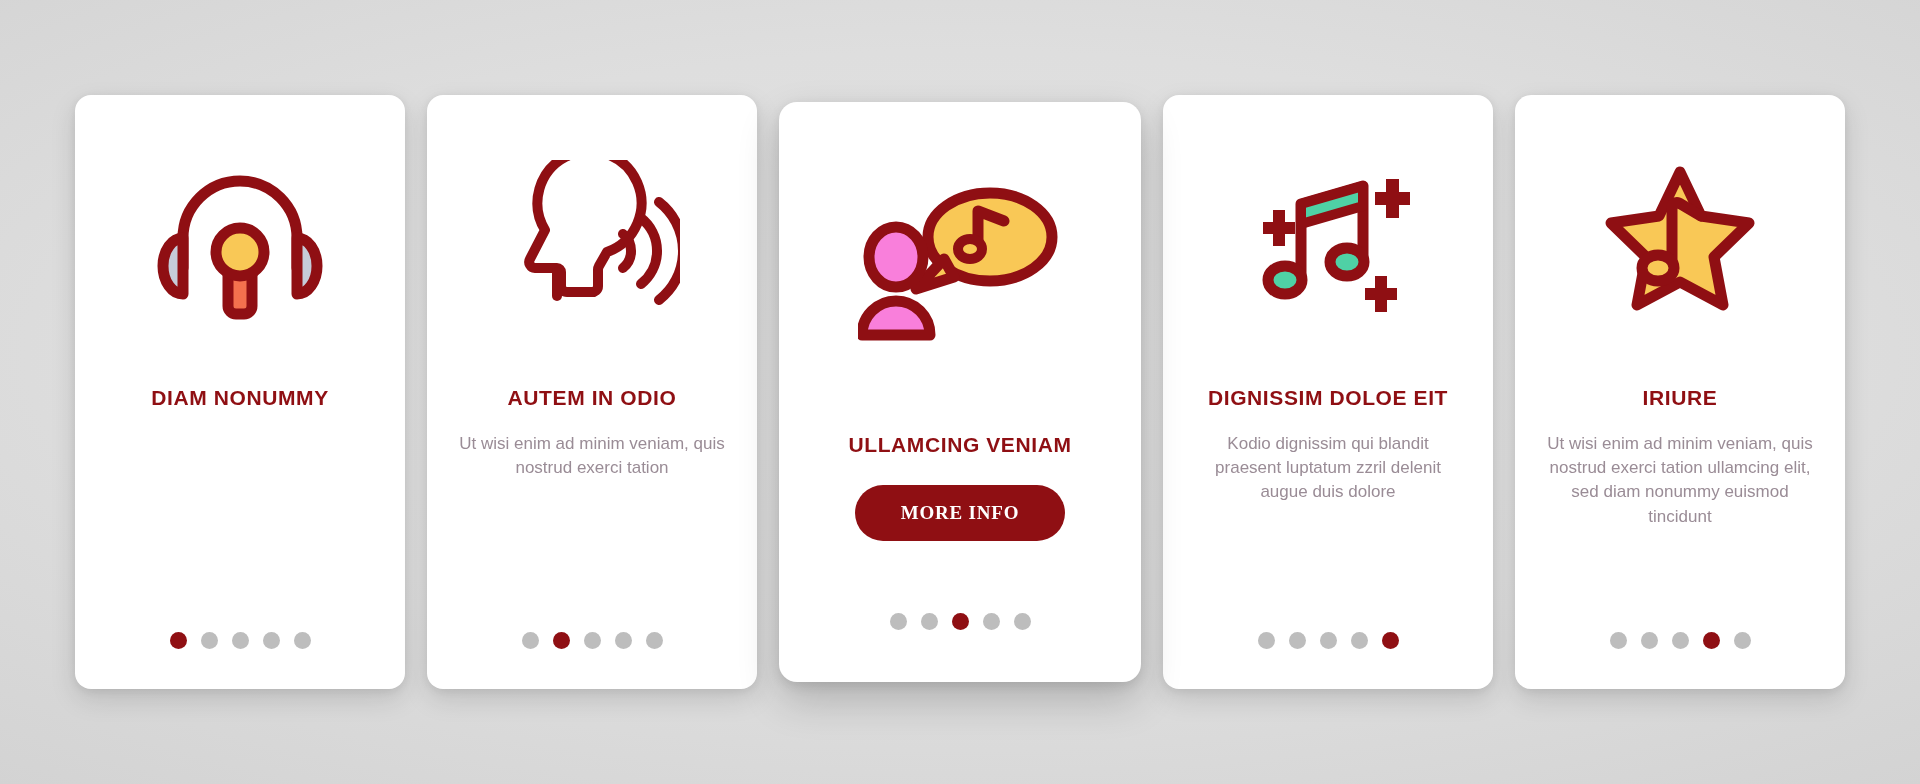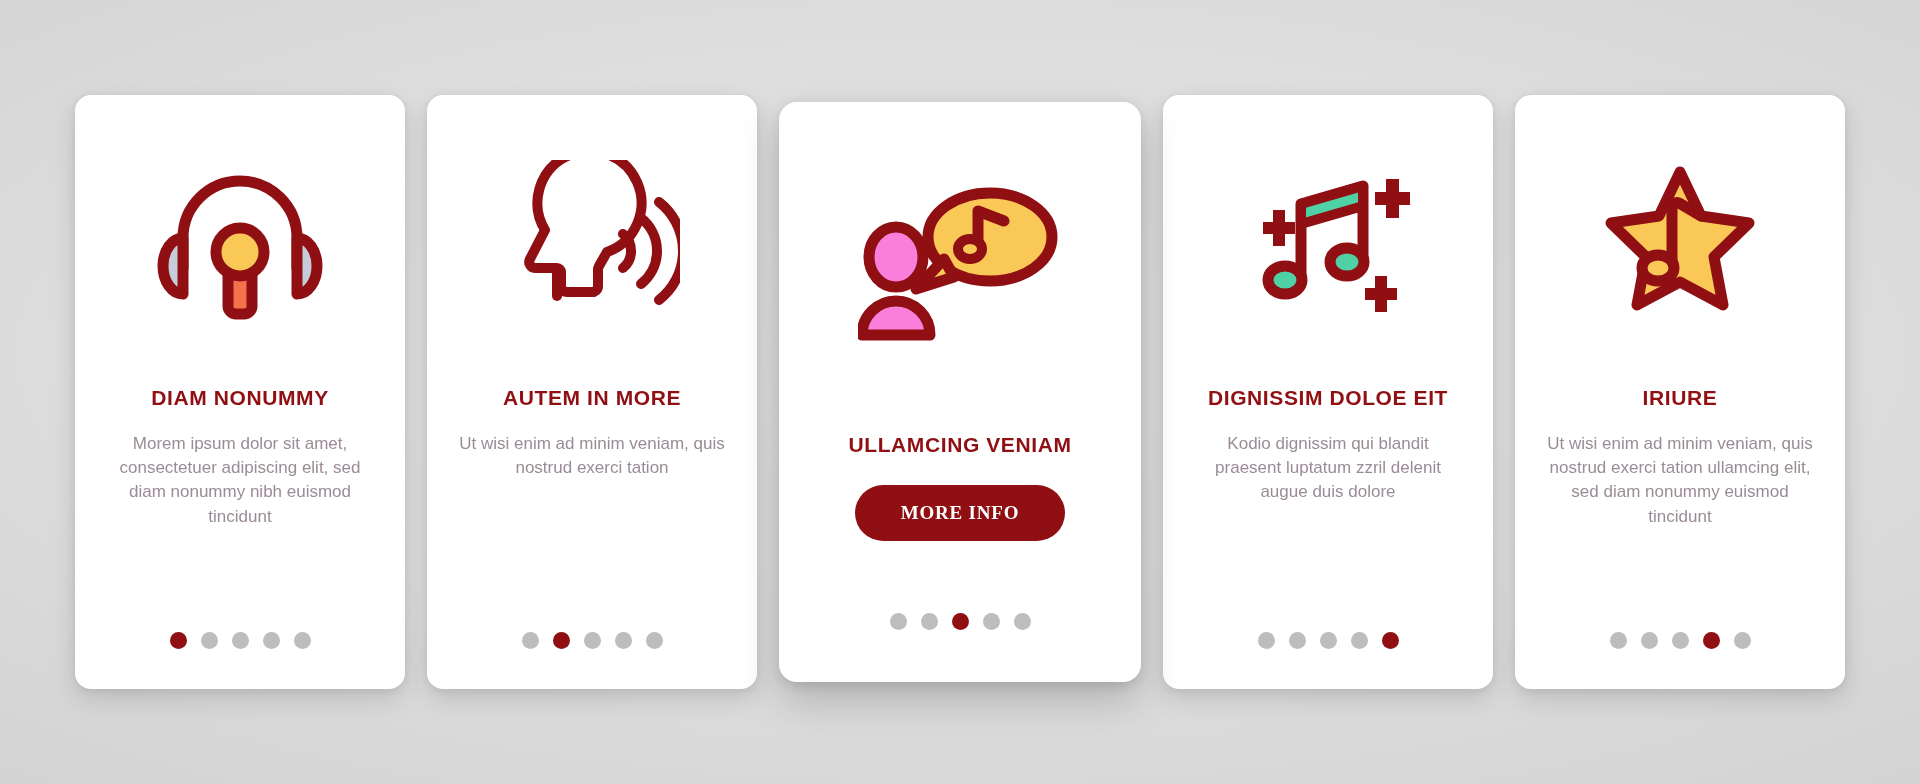--- a/index.html
+++ b/index.html
@@ -135,21 +135,20 @@
         <svg width="170" height="160" viewBox="0 0 170 160">
           <path d="M28 108 V78 a57 57 0 0 1 114 0 V108" fill="none" stroke="#8f0f13" stroke-width="11" stroke-linecap="round"></path>
           <path d="M28 78 a20 28 0 0 0 0 56 z" fill="#c6ccd9" stroke="#8f0f13" stroke-width="11" stroke-linejoin="round"></path>
           <path d="M142 78 a20 28 0 0 1 0 56 z" fill="#c6ccd9" stroke="#8f0f13" stroke-width="11" stroke-linejoin="round"></path>
           <rect x="73" y="98" width="24" height="56" rx="8" fill="#f4714e" stroke="#8f0f13" stroke-width="11"></rect>
           <circle cx="85" cy="92" r="24" fill="#f9c856" stroke="#8f0f13" stroke-width="11"></circle>
         </svg>
       </span>
     </div>
     <h2 class="card-title">DIAM NONUMMY</h2>
-    <p class="card-body">Morem ipsum dolor sit amet, consectetuer adipiscing elit, sed diam nonummy nibh euismod tincidunt</p>
     <div class="spacer"></div>
     <div class="dots">
       <span class="dot active"></span>
       <span class="dot"></span>
       <span class="dot"></span>
       <span class="dot"></span>
       <span class="dot"></span>
     </div>
   </div>
 
@@ -158,21 +157,21 @@
       <span>
         <svg width="175" height="160" viewBox="0 0 175 160">
           <path d="M86 132 H62 a6 6 0 0 1 -6 -6 V112 a4 4 0 0 0 -4 -4 H30 a6 6 0 0 1 -5 -9 L40 70 a52 52 0 1 1 62 22 l-8 14 a8 8 0 0 0 -1 4 v16 a6 6 0 0 1 -7 6 z" fill="none" stroke="#8f0f13" stroke-width="10" stroke-linecap="round" stroke-linejoin="round"></path>
           <path d="M52 112 V136" fill="none" stroke="#8f0f13" stroke-width="10" stroke-linecap="round"></path>
           <path d="M118 74 a22 22 0 0 1 0 34" fill="none" stroke="#8f0f13" stroke-width="10" stroke-linecap="round"></path>
           <path d="M136 58 a42 42 0 0 1 0 66" fill="none" stroke="#8f0f13" stroke-width="10" stroke-linecap="round"></path>
           <path d="M154 42 a62 62 0 0 1 0 98" fill="none" stroke="#8f0f13" stroke-width="10" stroke-linecap="round"></path>
         </svg>
       </span>
     </div>
-    <h2 class="card-title">AUTEM IN MORE</h2>
+    <h2 class="card-title">AUTEM IN ODIO</h2>
     <p class="card-body">Ut wisi enim ad minim veniam, quis nostrud exerci tation</p>
     <div class="spacer"></div>
     <div class="dots">
       <span class="dot"></span>
       <span class="dot active"></span>
       <span class="dot"></span>
       <span class="dot"></span>
       <span class="dot"></span>
     </div>
   </div>

